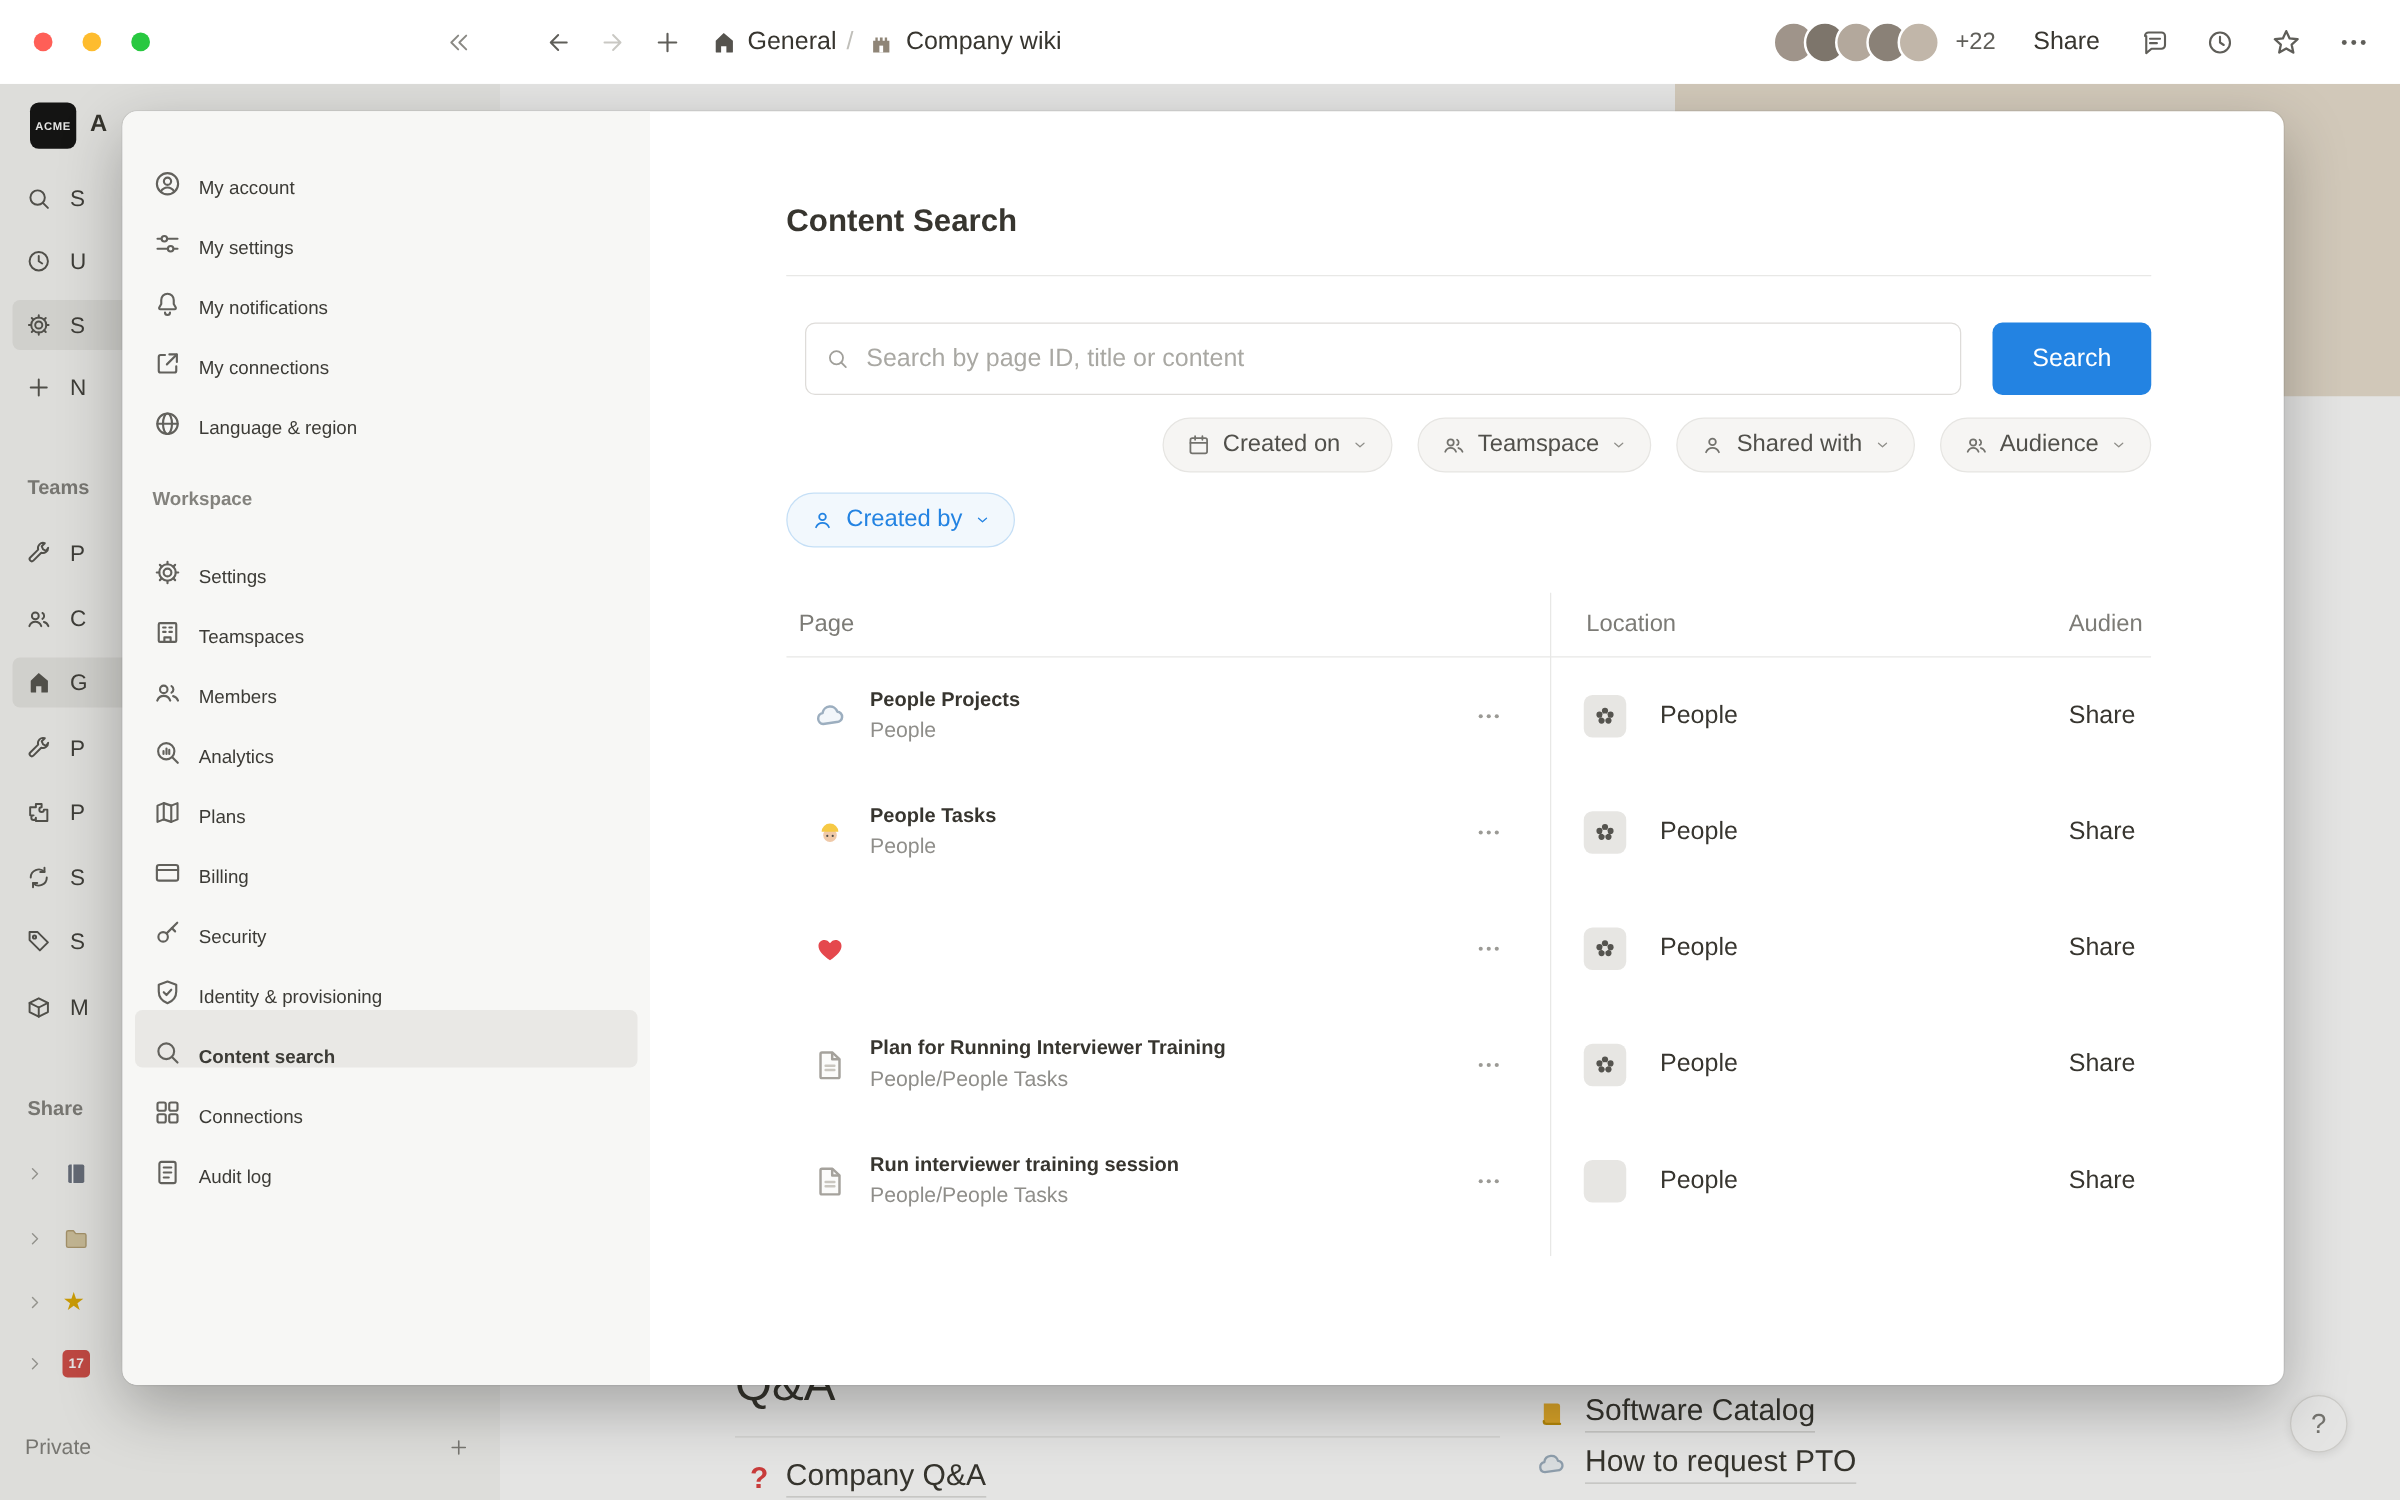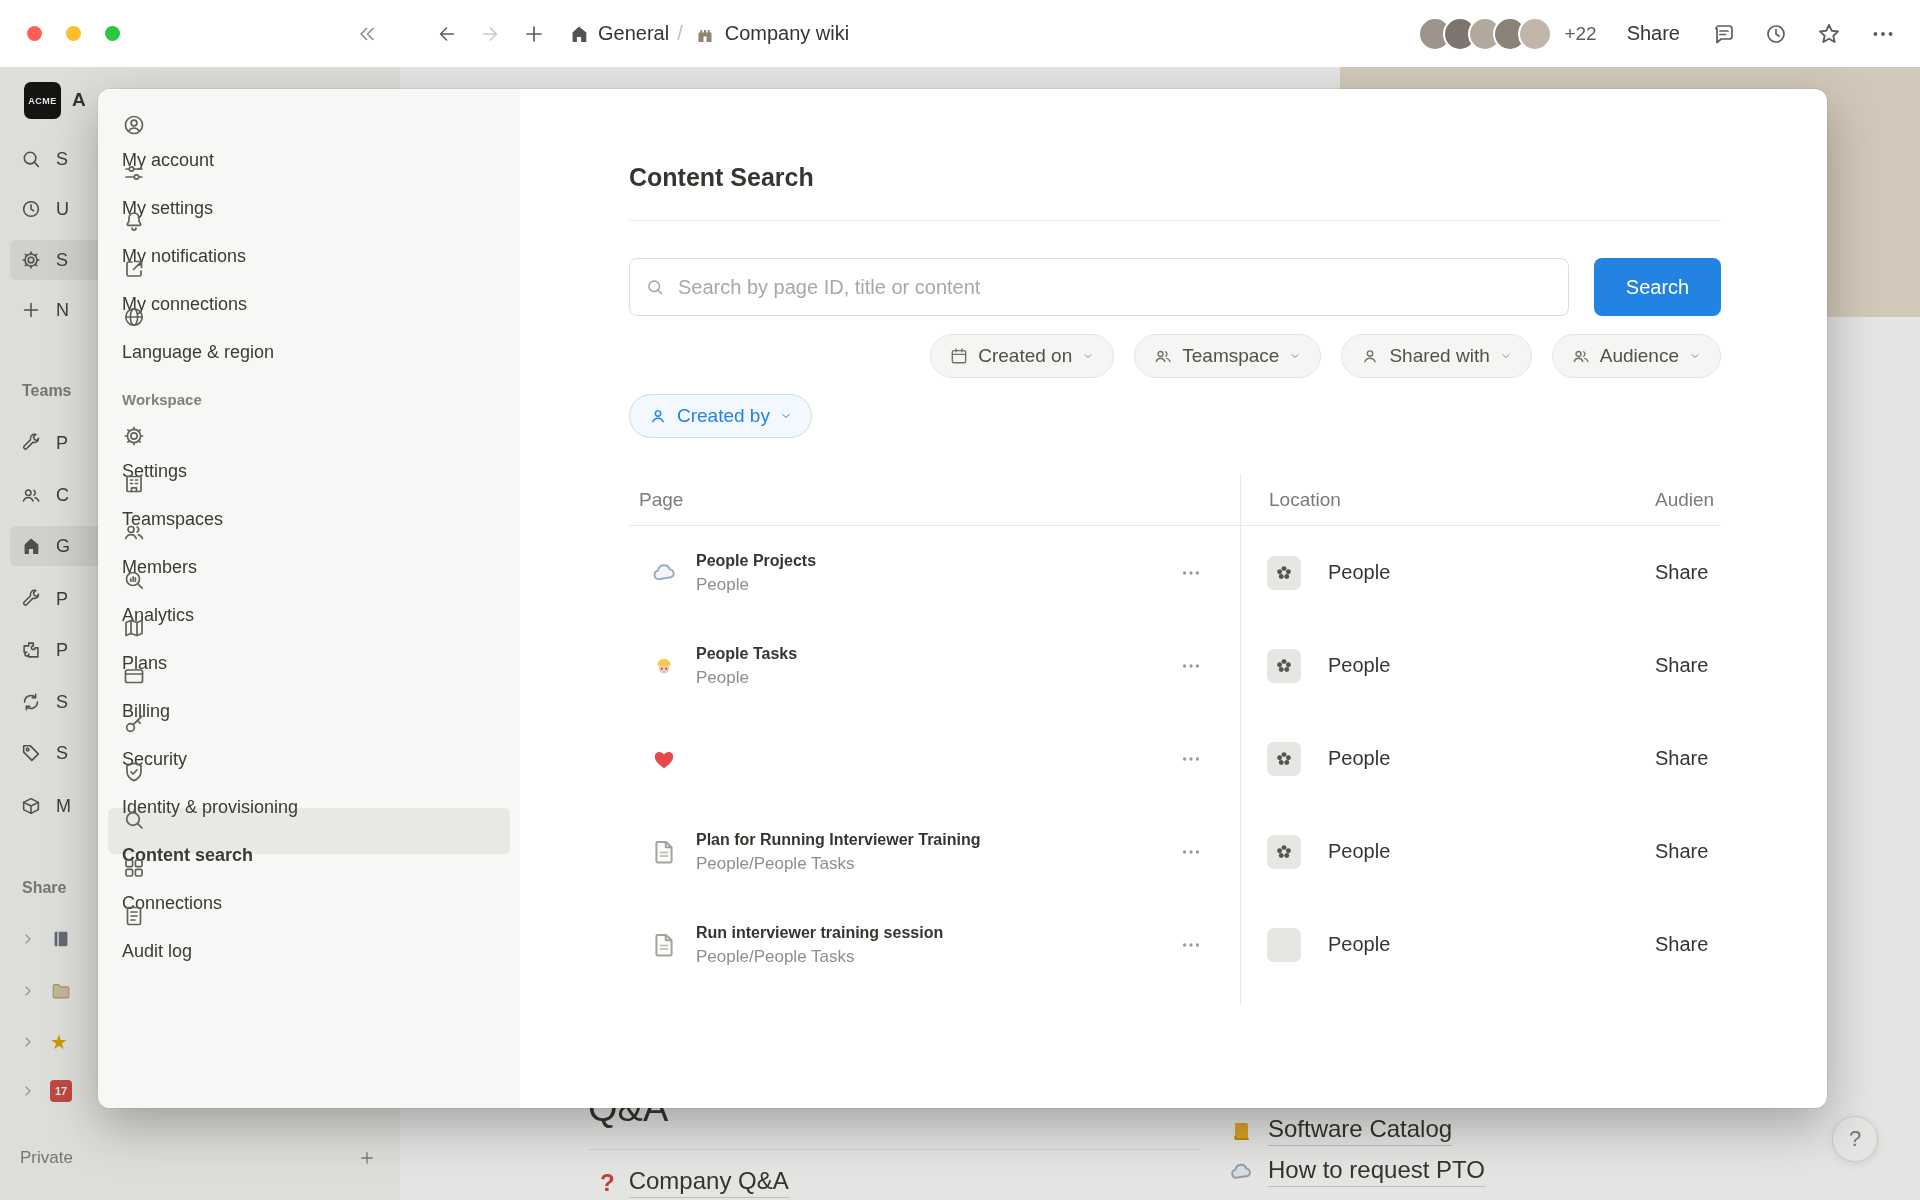--- a/index.html
+++ b/index.html
@@ -64,34 +64,34 @@
   .scrim { position:absolute; left:0; right:0; top:67px; bottom:0; background:rgba(45,43,38,.13); z-index:10; }
 
   
   .modal { position:absolute; left:98px; top:89px; width:1729px; height:1019px; background:#fff;
     border-radius:12px; box-shadow:0 0 0 1px rgba(0,0,0,.05), 0 18px 50px rgba(0,0,0,.28);
     display:flex; overflow:hidden; z-index:20; }
   .settings-nav { width:422px; flex-shrink:0; background:#f7f7f5; padding-top:22px; overflow:hidden; }
   .account-row { display:flex; align-items:center; gap:12px; padding:0 24px; margin-bottom:14px; }
   .acct-avatar { width:27px; height:27px; border-radius:5px; background:linear-gradient(135deg,#b7a99a,#6f655c); flex-shrink:0; }
   .acct-email { font-size:17px; color:#45443e; }
-  .nav-item { display:flex; align-items:flex-start; gap:13px; height:46px; margin:2px 10px; padding:0 14px;
-    border-radius:6px; font-size:18px; color:#3c3b36; cursor:default;flex-direction:column; }
+  .nav-item { display:flex; align-items:flex-end; gap:13px; height:46px; margin:2px 10px; padding:0 14px;
+    border-radius:6px; font-size:15px; color:#3c3b36; cursor:default; }
   .nav-item svg { color:#62615c; flex-shrink:0; }
   .nav-item.selected { background:#e9e8e5; font-weight:600; }
   .nav-section { margin:40px 24px 16px; font-size:15px; font-weight:600; color:#83827d; }
 
   .settings-main { flex:1; padding:0 106px 0 109px; position:relative; overflow:hidden; }
   .main-title { margin-top:72px; font-size:25px; line-height:32px; font-weight:700; color:#37352f; }
   .main-divider { margin-top:27px; height:1px; background:#e8e8e6; }
   .desc-row { display:flex; justify-content:space-between; align-items:flex-start; margin-top:32px; }
   .desc { font-size:20px; line-height:36px; color:#37352f; }
   .export-btn { height:54px; padding:0 32px; border:1px solid #dcdbd8; border-radius:8px; background:#fff;
     font-size:19px; color:#37352f; font-family:inherit; margin-top:2px; cursor:pointer; }
-  .search-row { margin-top:37px; display:flex; gap:25px; height:58px; }
+  .search-row { margin-top:37px; display:flex; gap:25px; height:58px;margin-left:15px; }
   .search-box { flex:1; position:relative; }
   .search-box input { width:100%; height:58px; border:1px solid #dedcd9; border-radius:8px; padding:0 16px 0 48px;
     font-size:20px; color:#37352f; font-family:inherit; background:#fff; outline:none; }
   .search-box input::placeholder { color:#a9a8a3; }
   .search-box .mag { position:absolute; left:16px; top:19px; color:#a09f9a; }
   .search-btn { width:127px; border:none; border-radius:8px; background:#2383e2; color:#fff;
     font-size:20px; font-weight:500; font-family:inherit; cursor:pointer; }
   .chips-row { margin-top:18px; display:flex; gap:20px;justify-content:flex-end; }
   .chip { height:44px; border-radius:22px; display:flex; align-items:center; gap:9px; padding:0 18px;
     background:#f6f5f3; border:1px solid #e6e5e2; font-size:19px; color:#51504b; cursor:pointer; }

